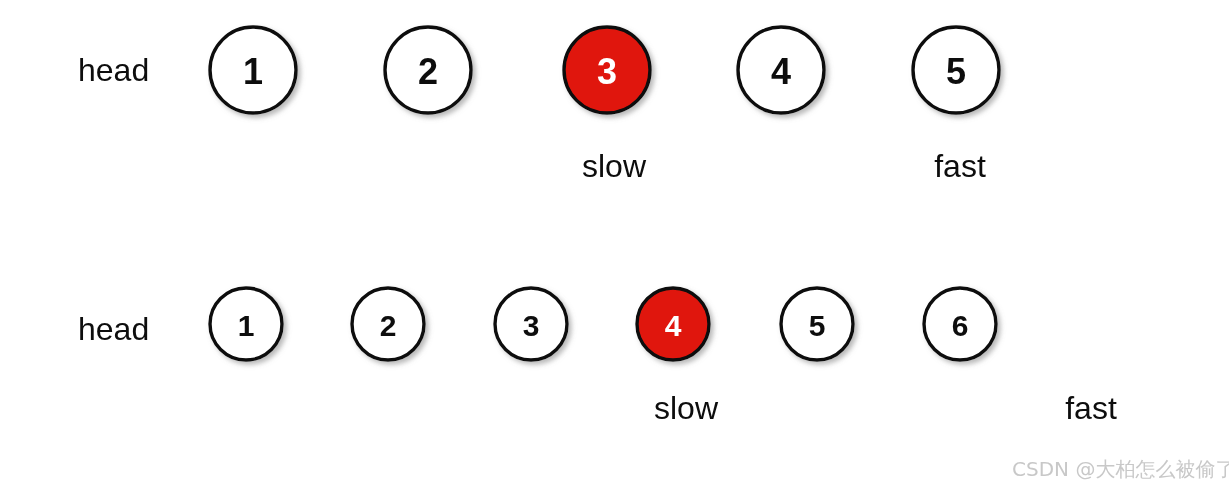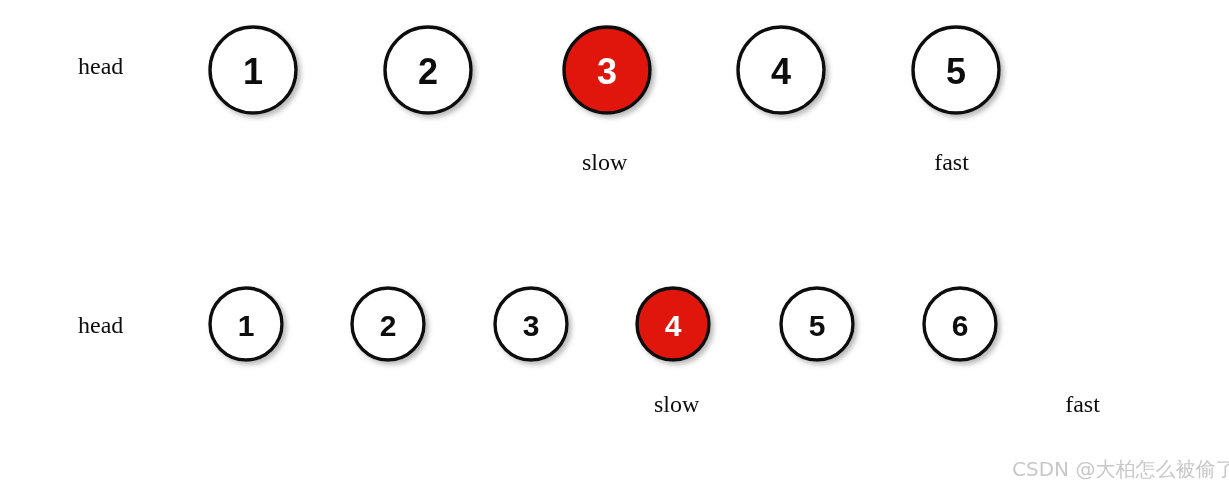--- a/index.html
+++ b/index.html
@@ -25,22 +25,22 @@
     height: 489px;
   }
   .node-label-text {
     font-family: "Liberation Sans", "DejaVu Sans", sans-serif;
     font-weight: bold;
     text-anchor: middle;
     dominant-baseline: central;
   }
   .pointer-label {
     position: absolute;
-    font-family: Liberation Serif, serif;
-    font-size: 24px;
+    font-family: Liberation Sans, sans-serif;
+    font-size: 32px;
     color: #0d0d0d;
     white-space: nowrap;
     line-height: 1;
     letter-spacing: 0px;
   }
   .watermark {
     position: absolute;
     font-family: "DejaVu Sans", "Liberation Sans", sans-serif;
     font-size: 20px;
     color: #c8c8c8;

